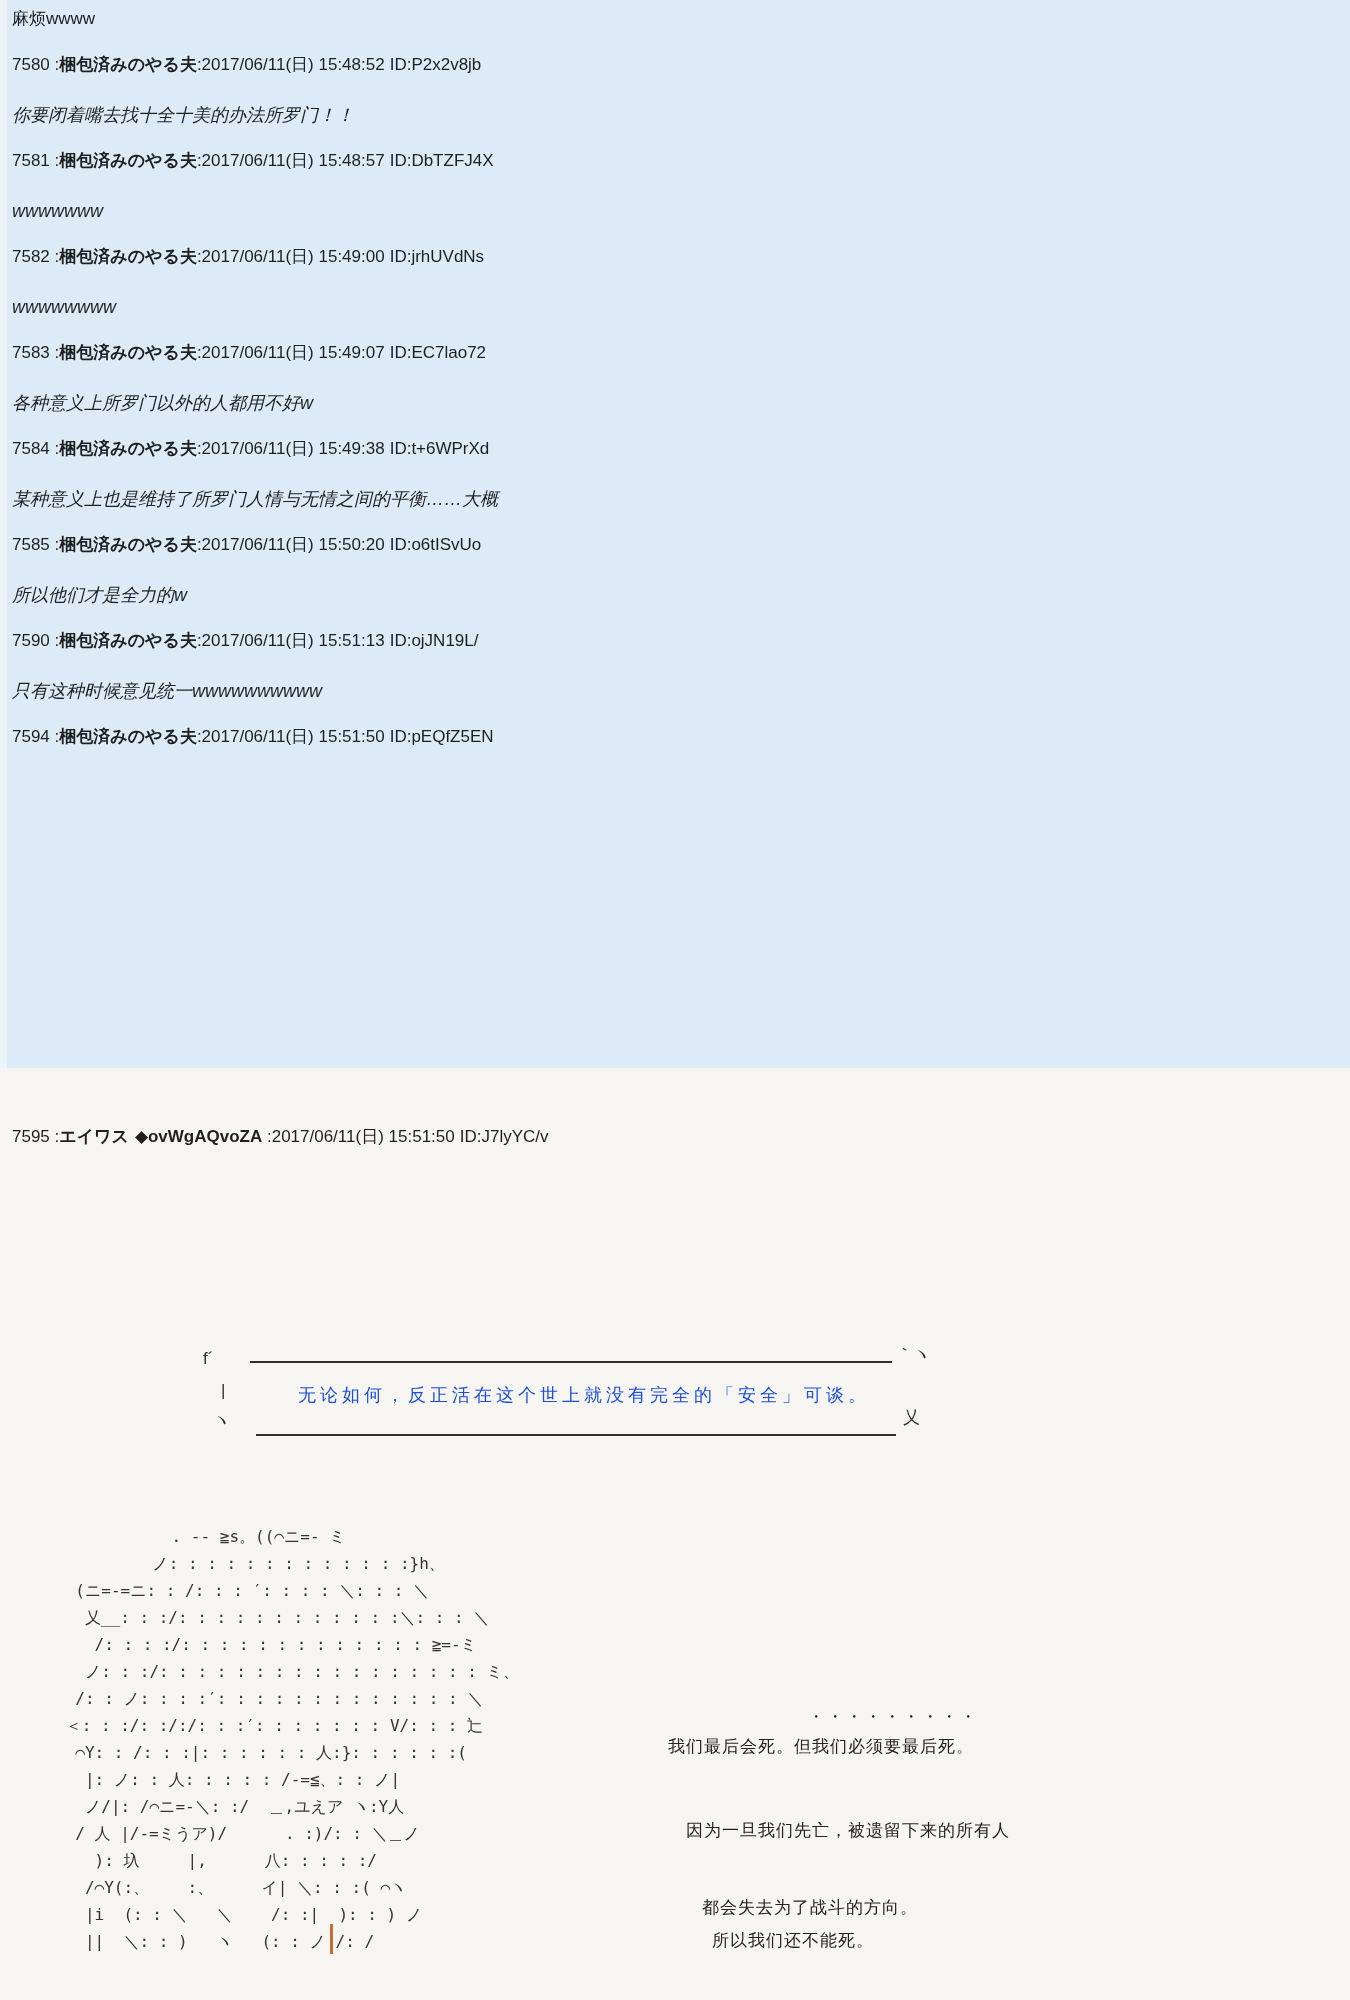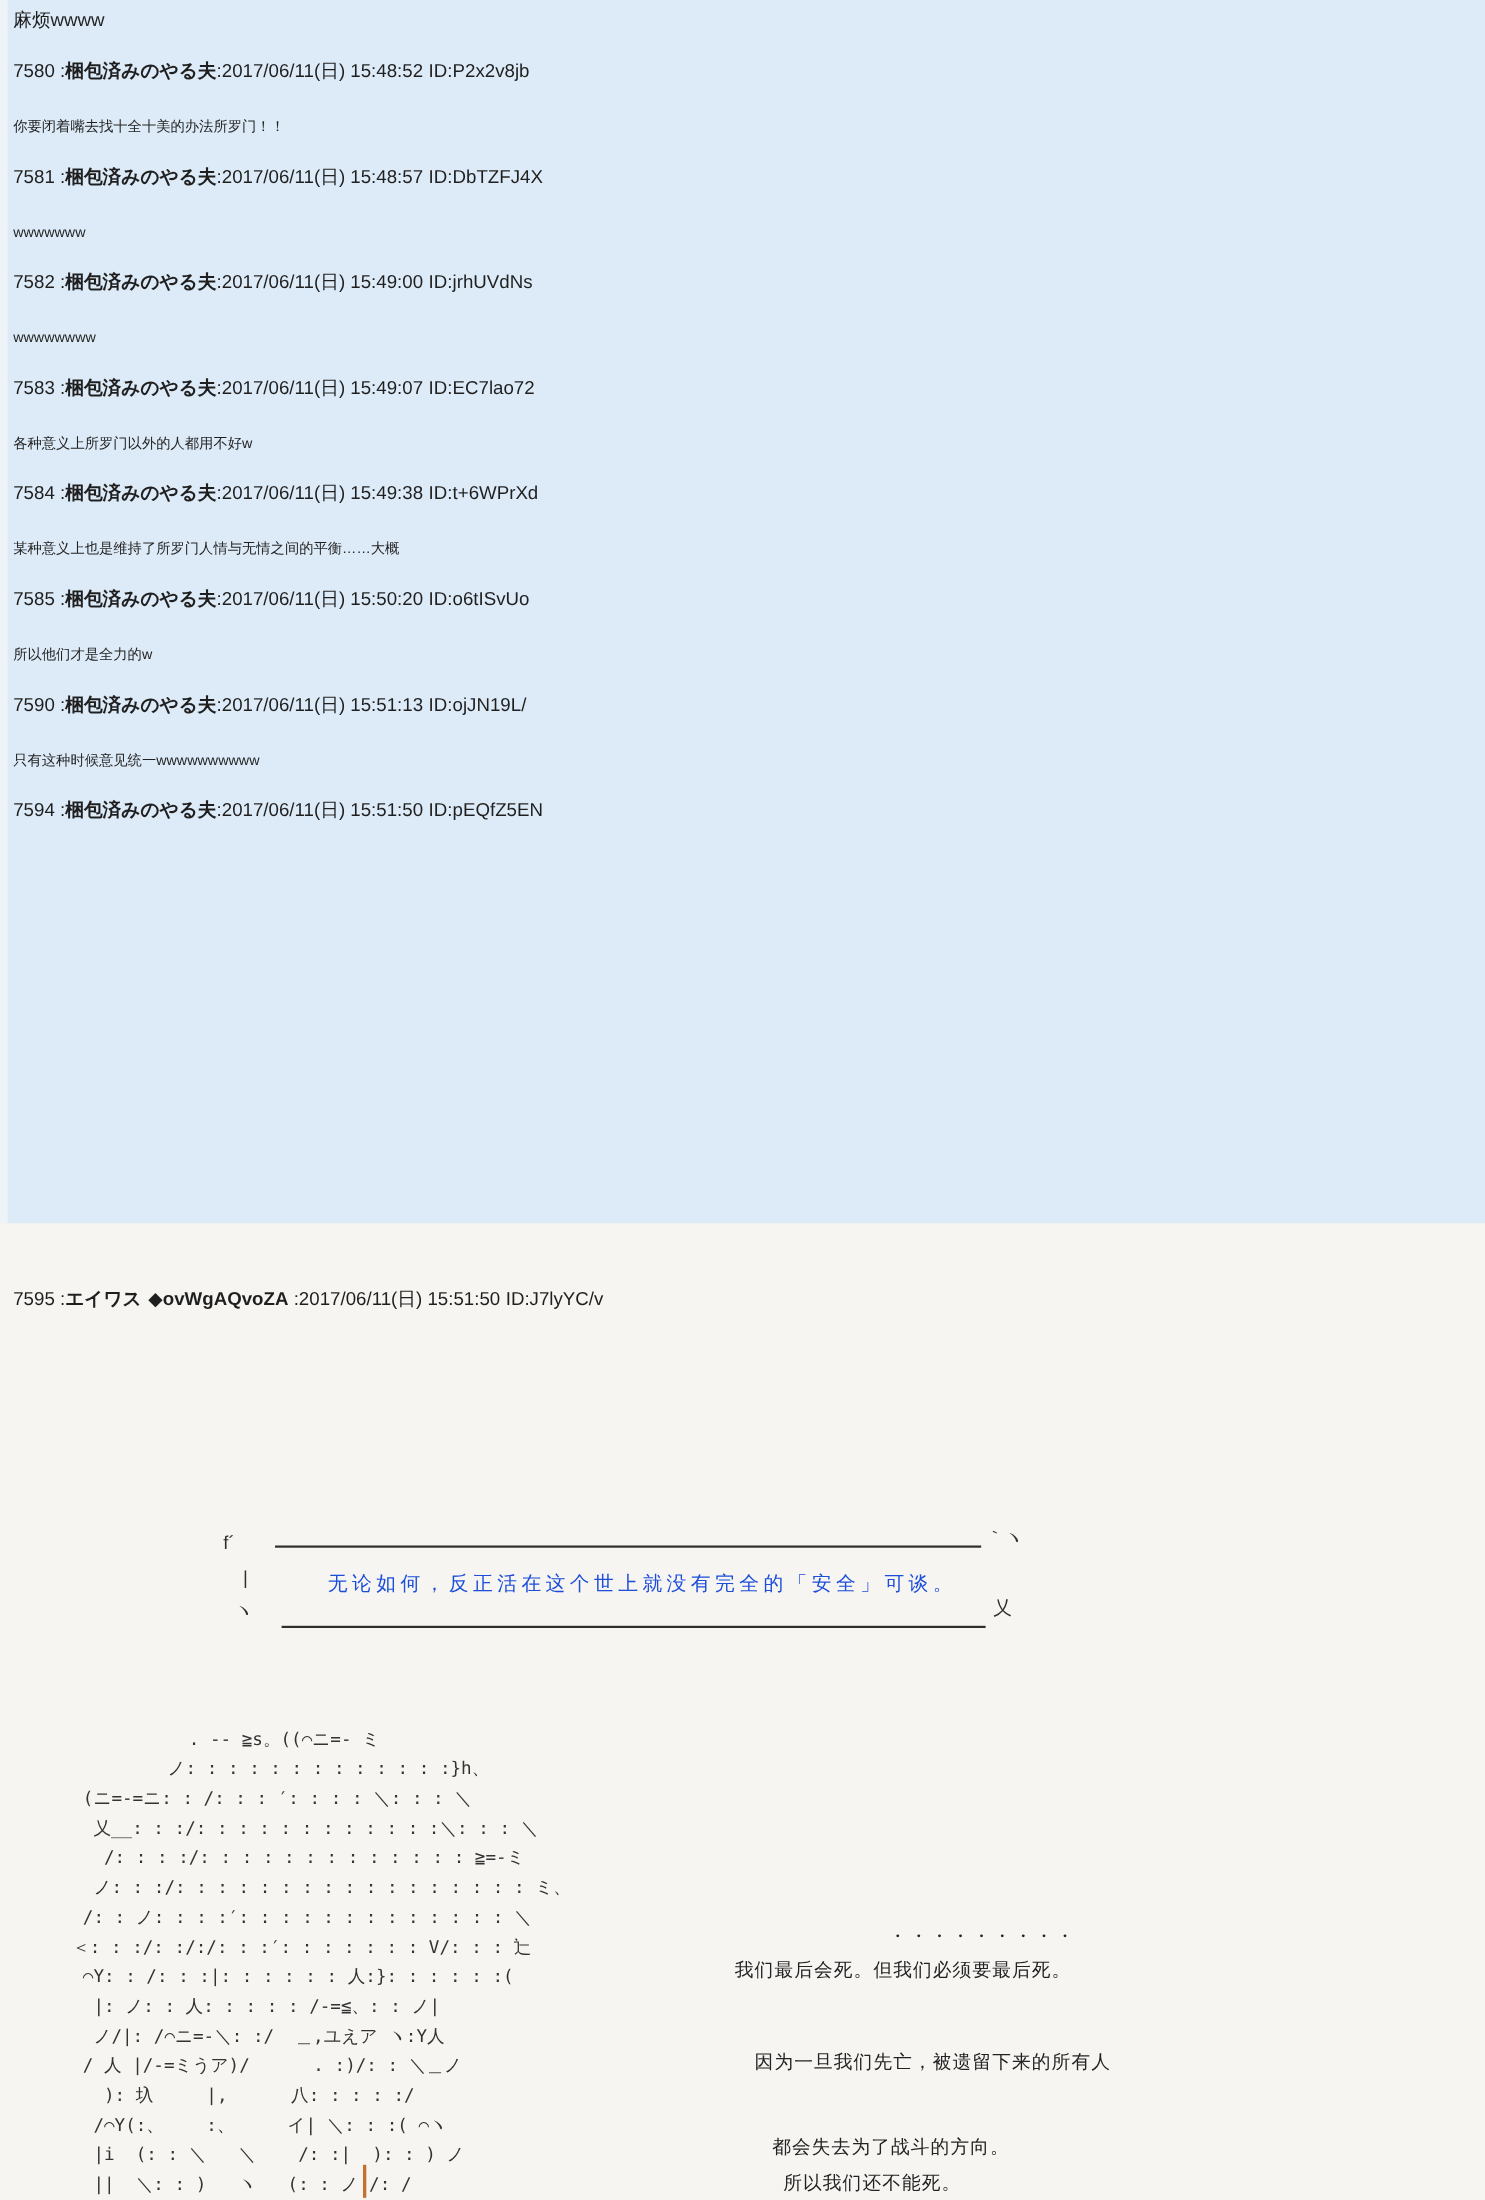--- a/index.html
+++ b/index.html
@@ -35,25 +35,25 @@
   }
   .post{margin-top:24px;}
   .post-header{
     font-size:17px;line-height:22px;white-space:nowrap;
     margin-bottom:28px;
   }
   .post-header b{font-weight:bold;}
   .post-header .pid{margin-left:5px;}
   .post-header .trip{margin-left:6px;}
   .post-content{
-    font-size:13px;line-height:22px;white-space:nowrap;
+    font-size:18px;line-height:22px;white-space:nowrap;font-style:italic;
   }
   
   .section-white{
-    position:absolute;left:0;top:1112px;width:1350px;height:888px;
+    position:absolute;left:0;top:1068px;width:1350px;height:888px;
     background:var(--bg-bottom);
   }
   .featured-header{
     position:absolute;left:12px;top:58px;margin:0;
   }
   
   .bubble-line{
     position:absolute;height:0;border-top:2px solid #2f2f2f;
   }
   .bubble-top{left:250px;top:293px;width:642px;}

